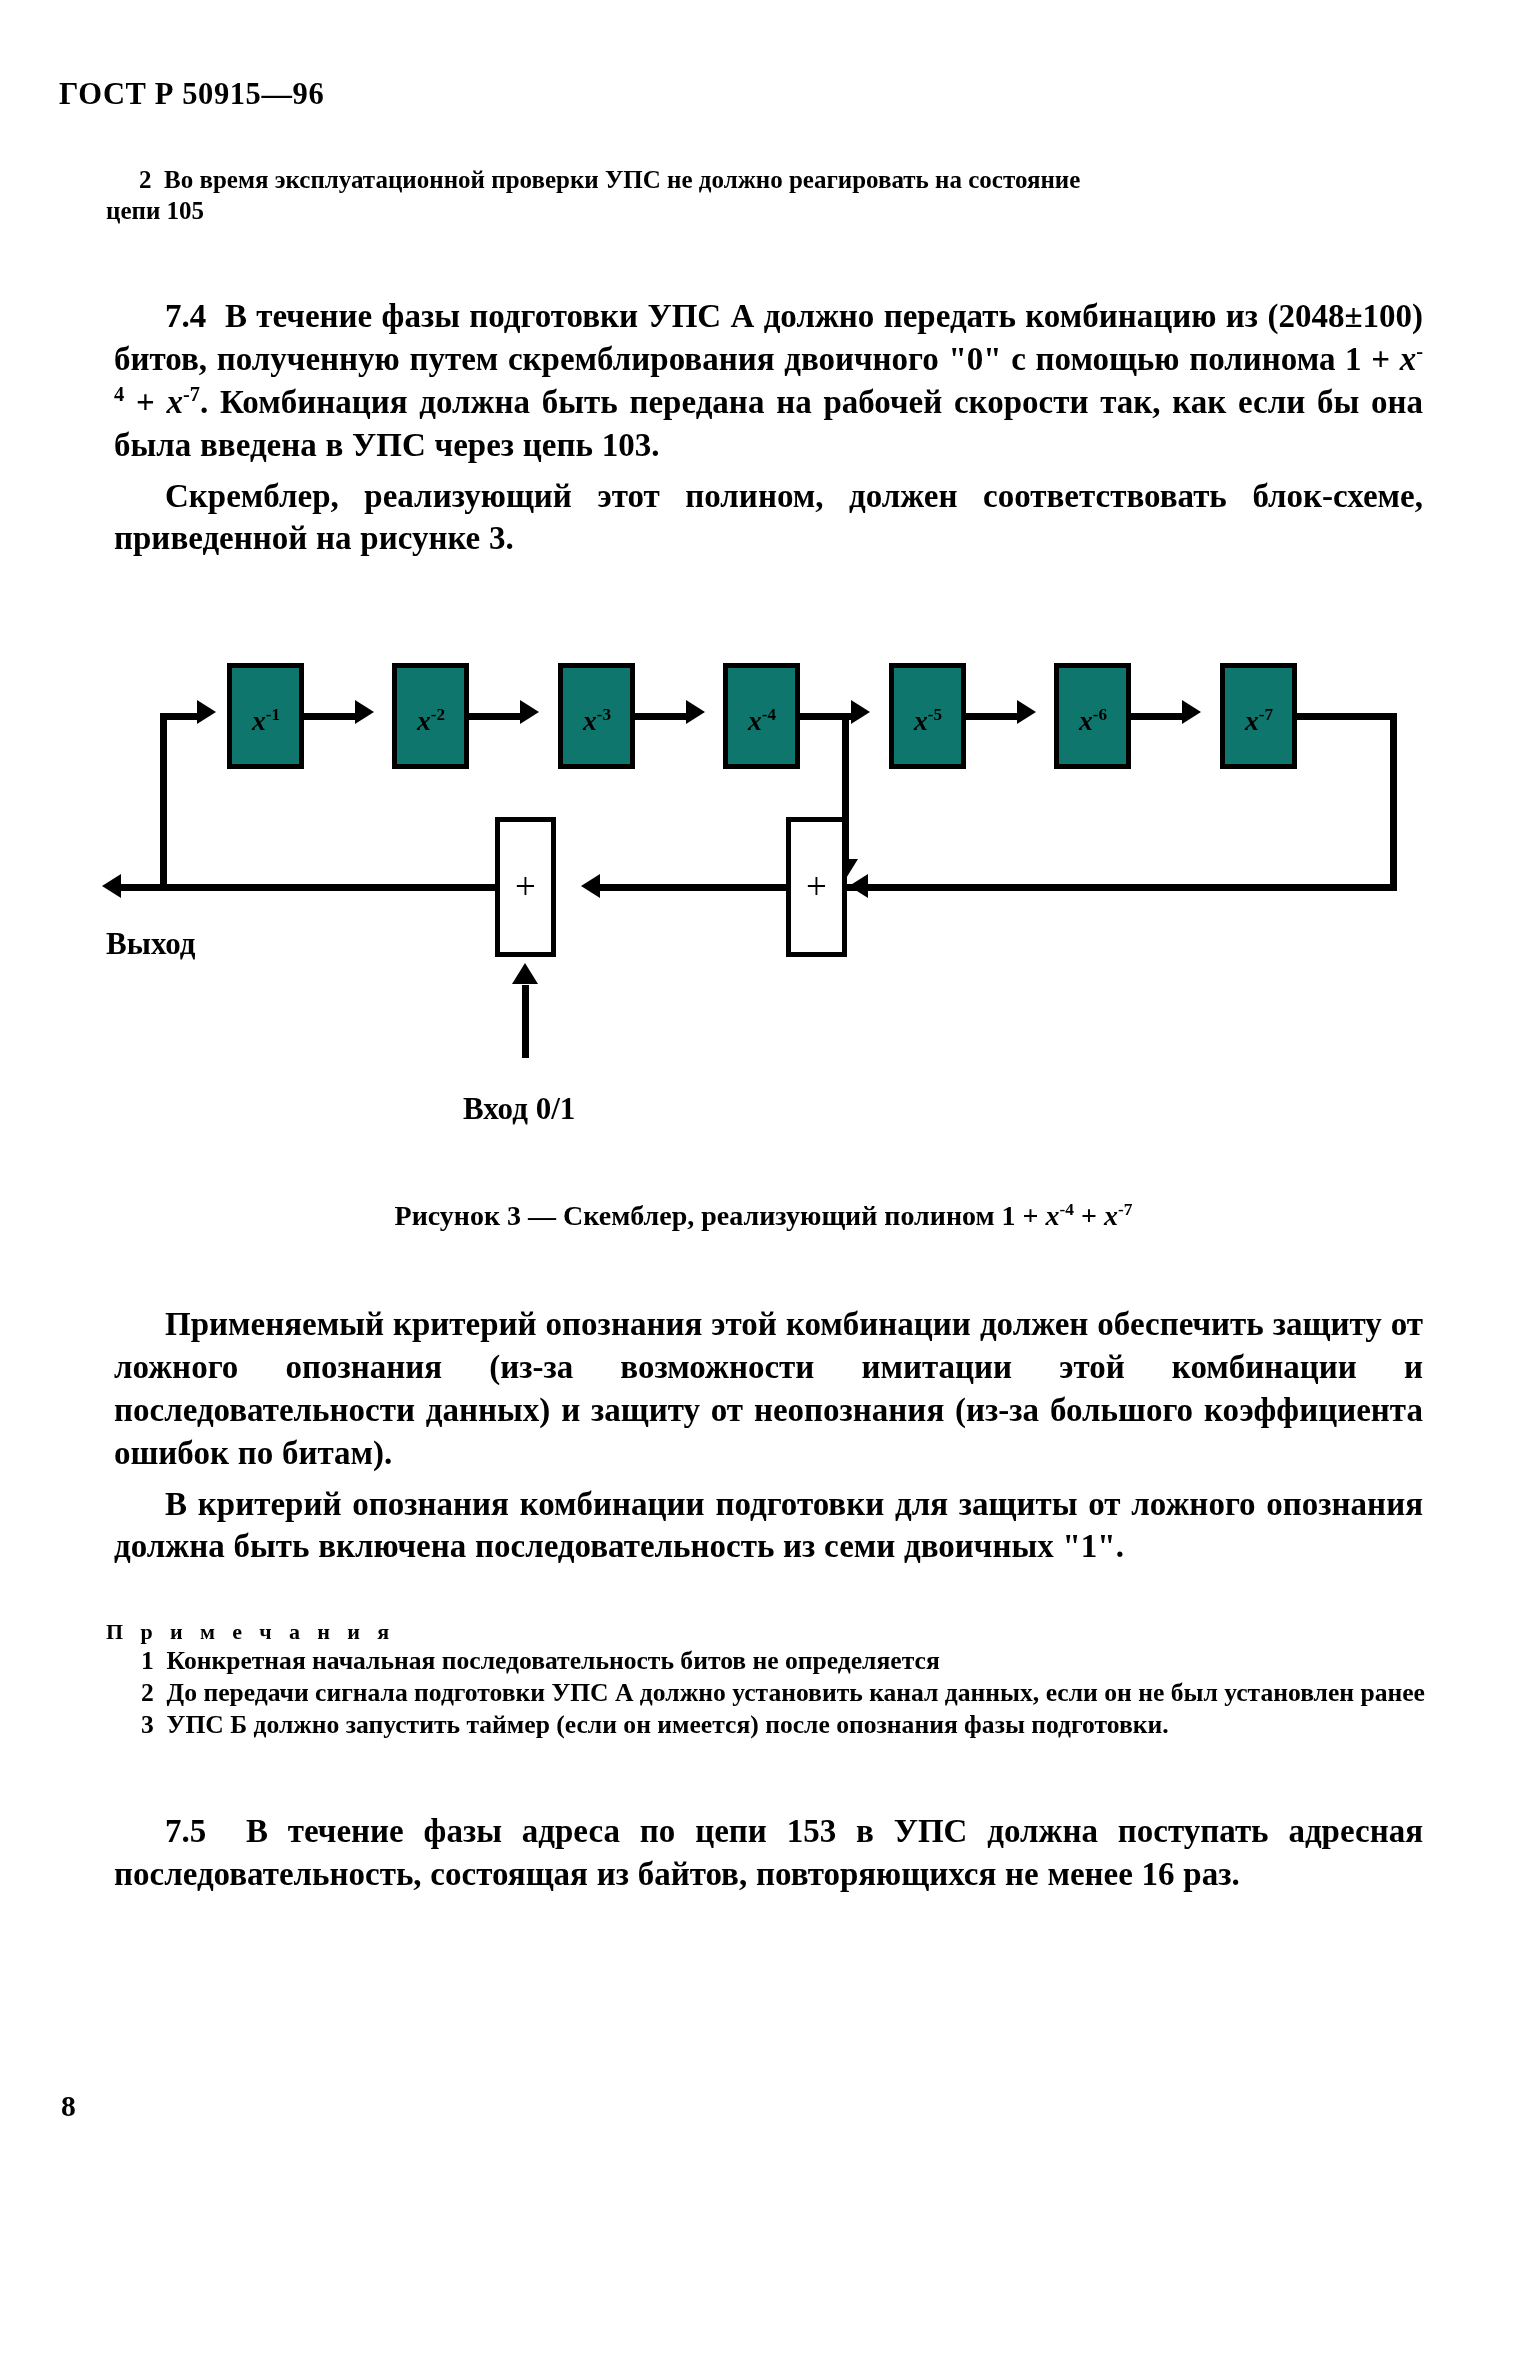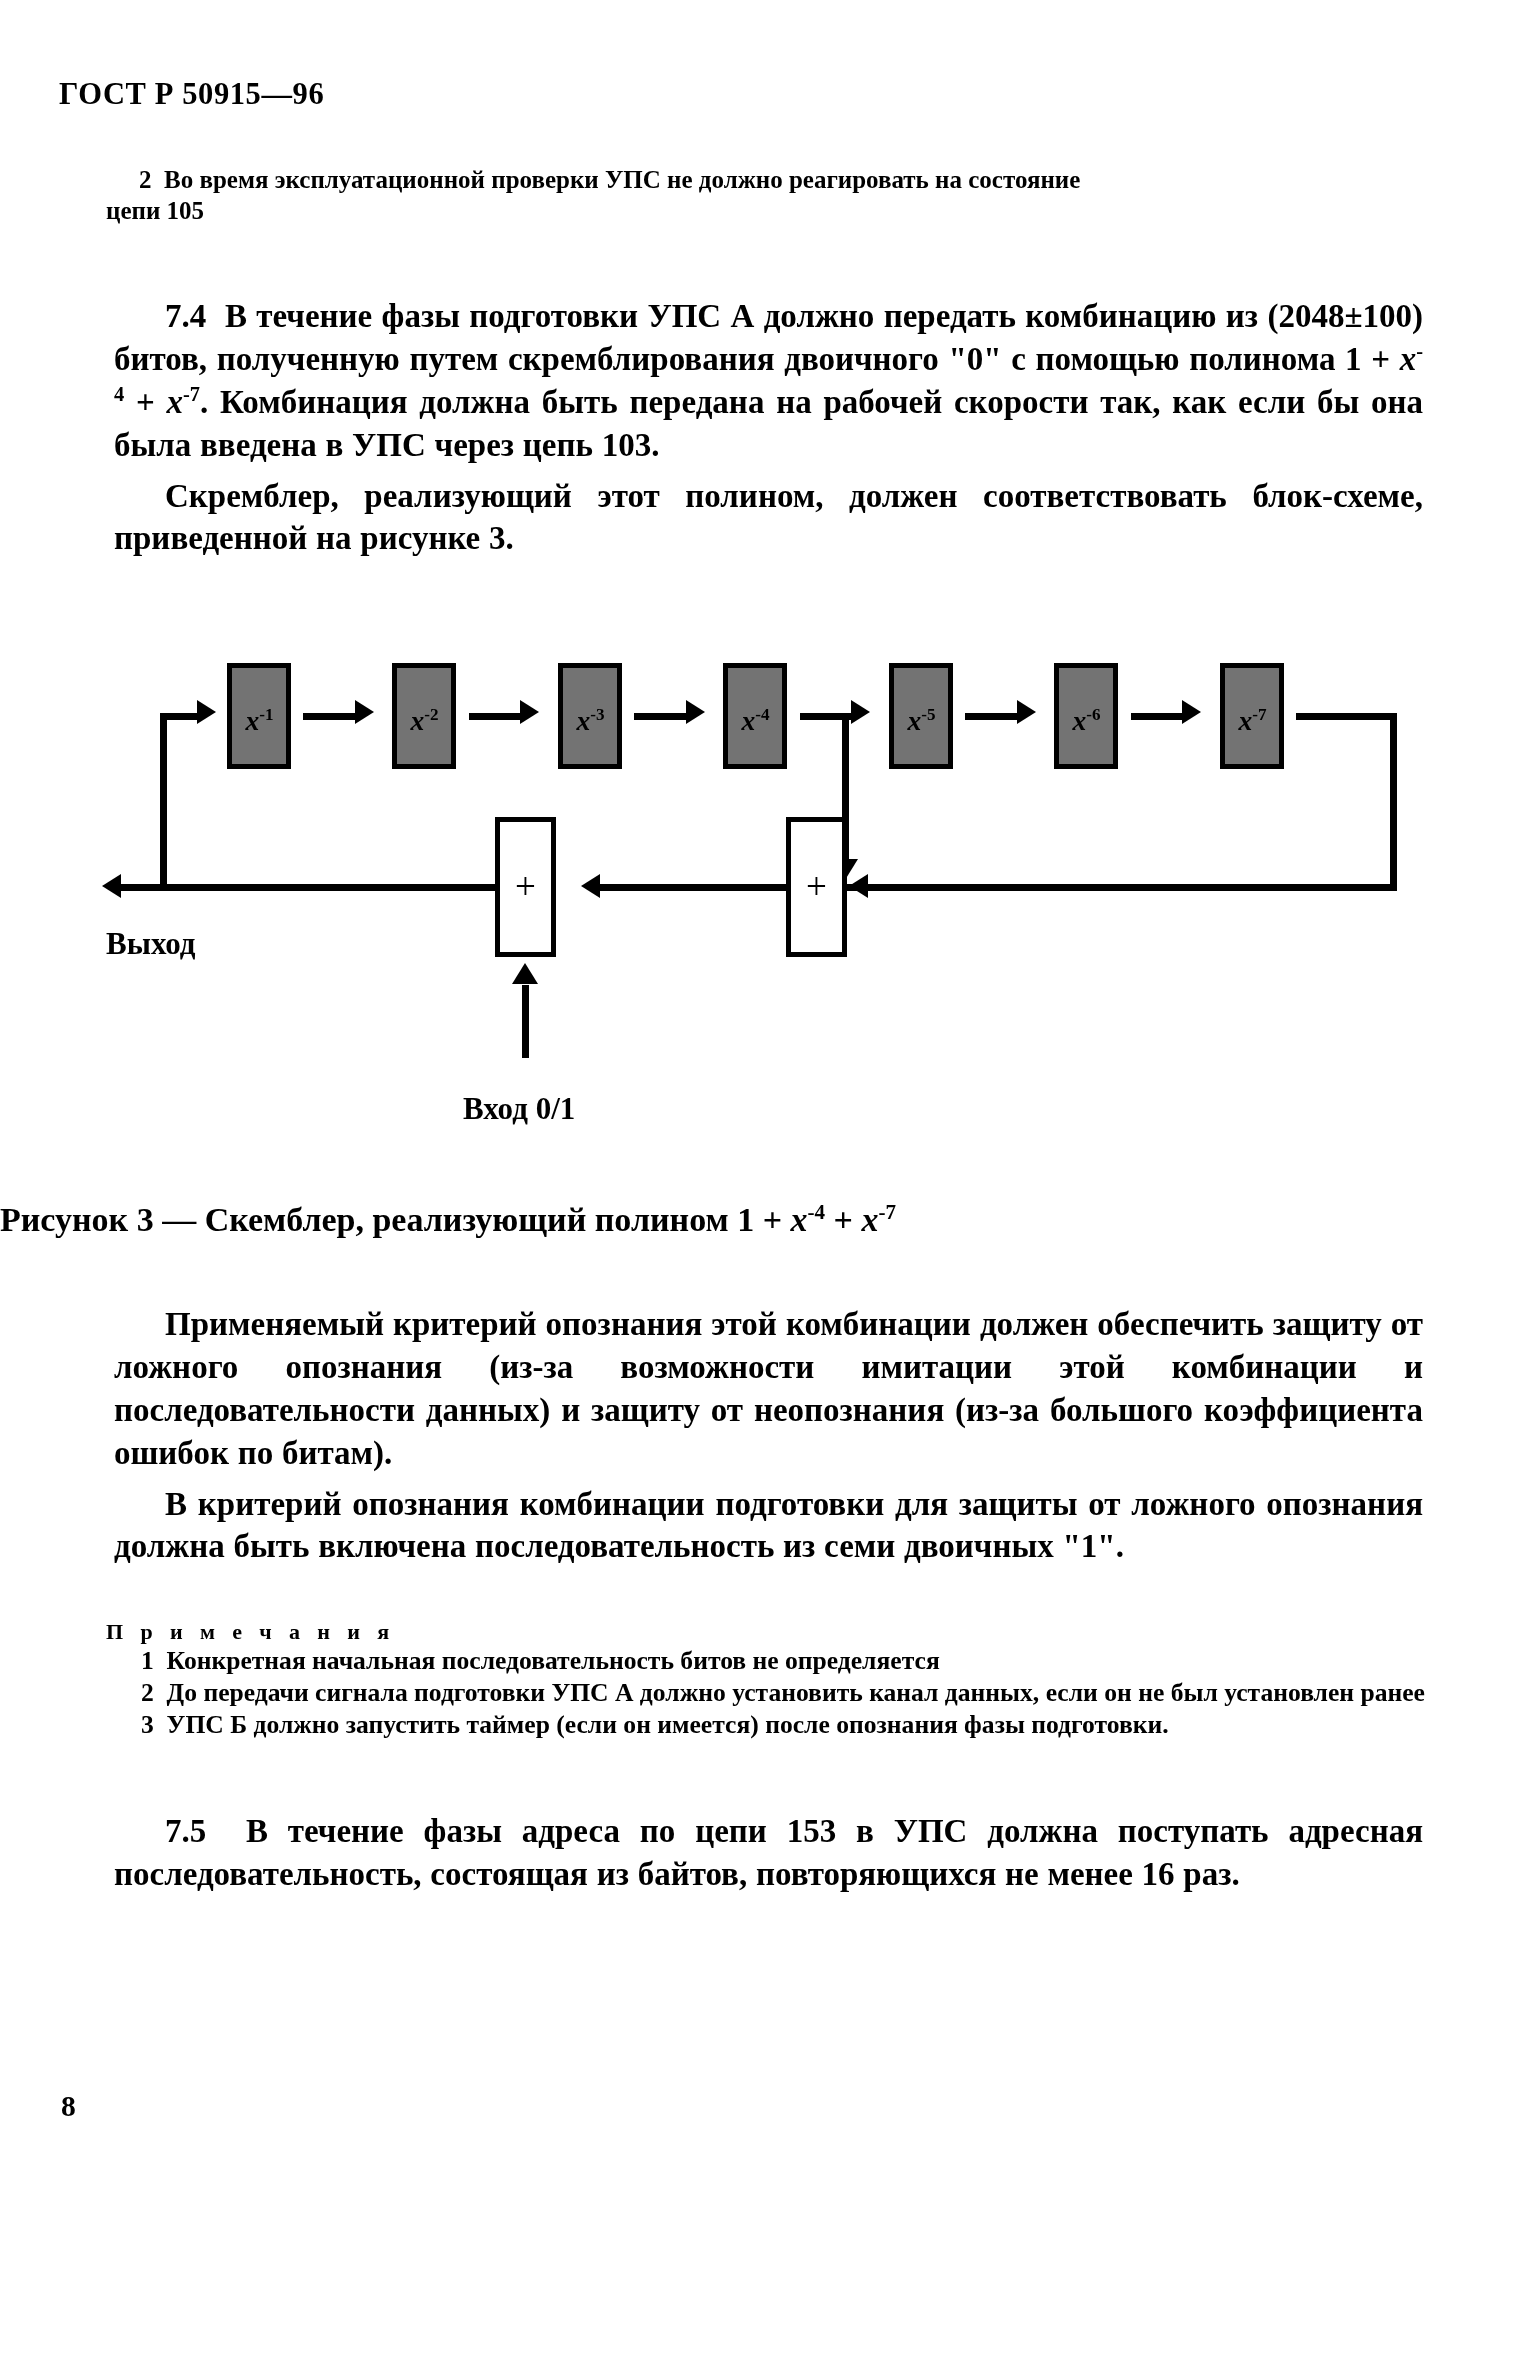--- a/index.html
+++ b/index.html
@@ -86,22 +86,22 @@
   }
   .fig-canvas {
     position: relative;
     width: 1537px;
     height: 552px;
   }
   .reg-box {
     position: absolute;
     box-sizing: border-box;
     border: 5.9px solid #000;
-    background: #737373;
-    width: 64px;
+    background: #0f766e;
+    width: 77px;
     height: 106px;
   }
   .reg-label {
     position: absolute;
     left: 50%;
     top: 50%;
     transform: translate(-48%, -34%);
     font-size: 27.6px;
     white-space: nowrap;
   }
@@ -165,21 +165,22 @@
     position: absolute;
     font-size: 31px;
     font-weight: bold;
     white-space: nowrap;
   }
   .fig-caption {
     position: absolute;
     left: 0;
     top: 1200px;
     width: 1527px;
-    font-size: 34px;
+    text-align: center;
+    font-size: 28px;
     font-weight: bold;
   }
 
   
   .content-lower {
     position: absolute;
     left: 106px;
     top: 1295px;
     width: 1325px;
   }

